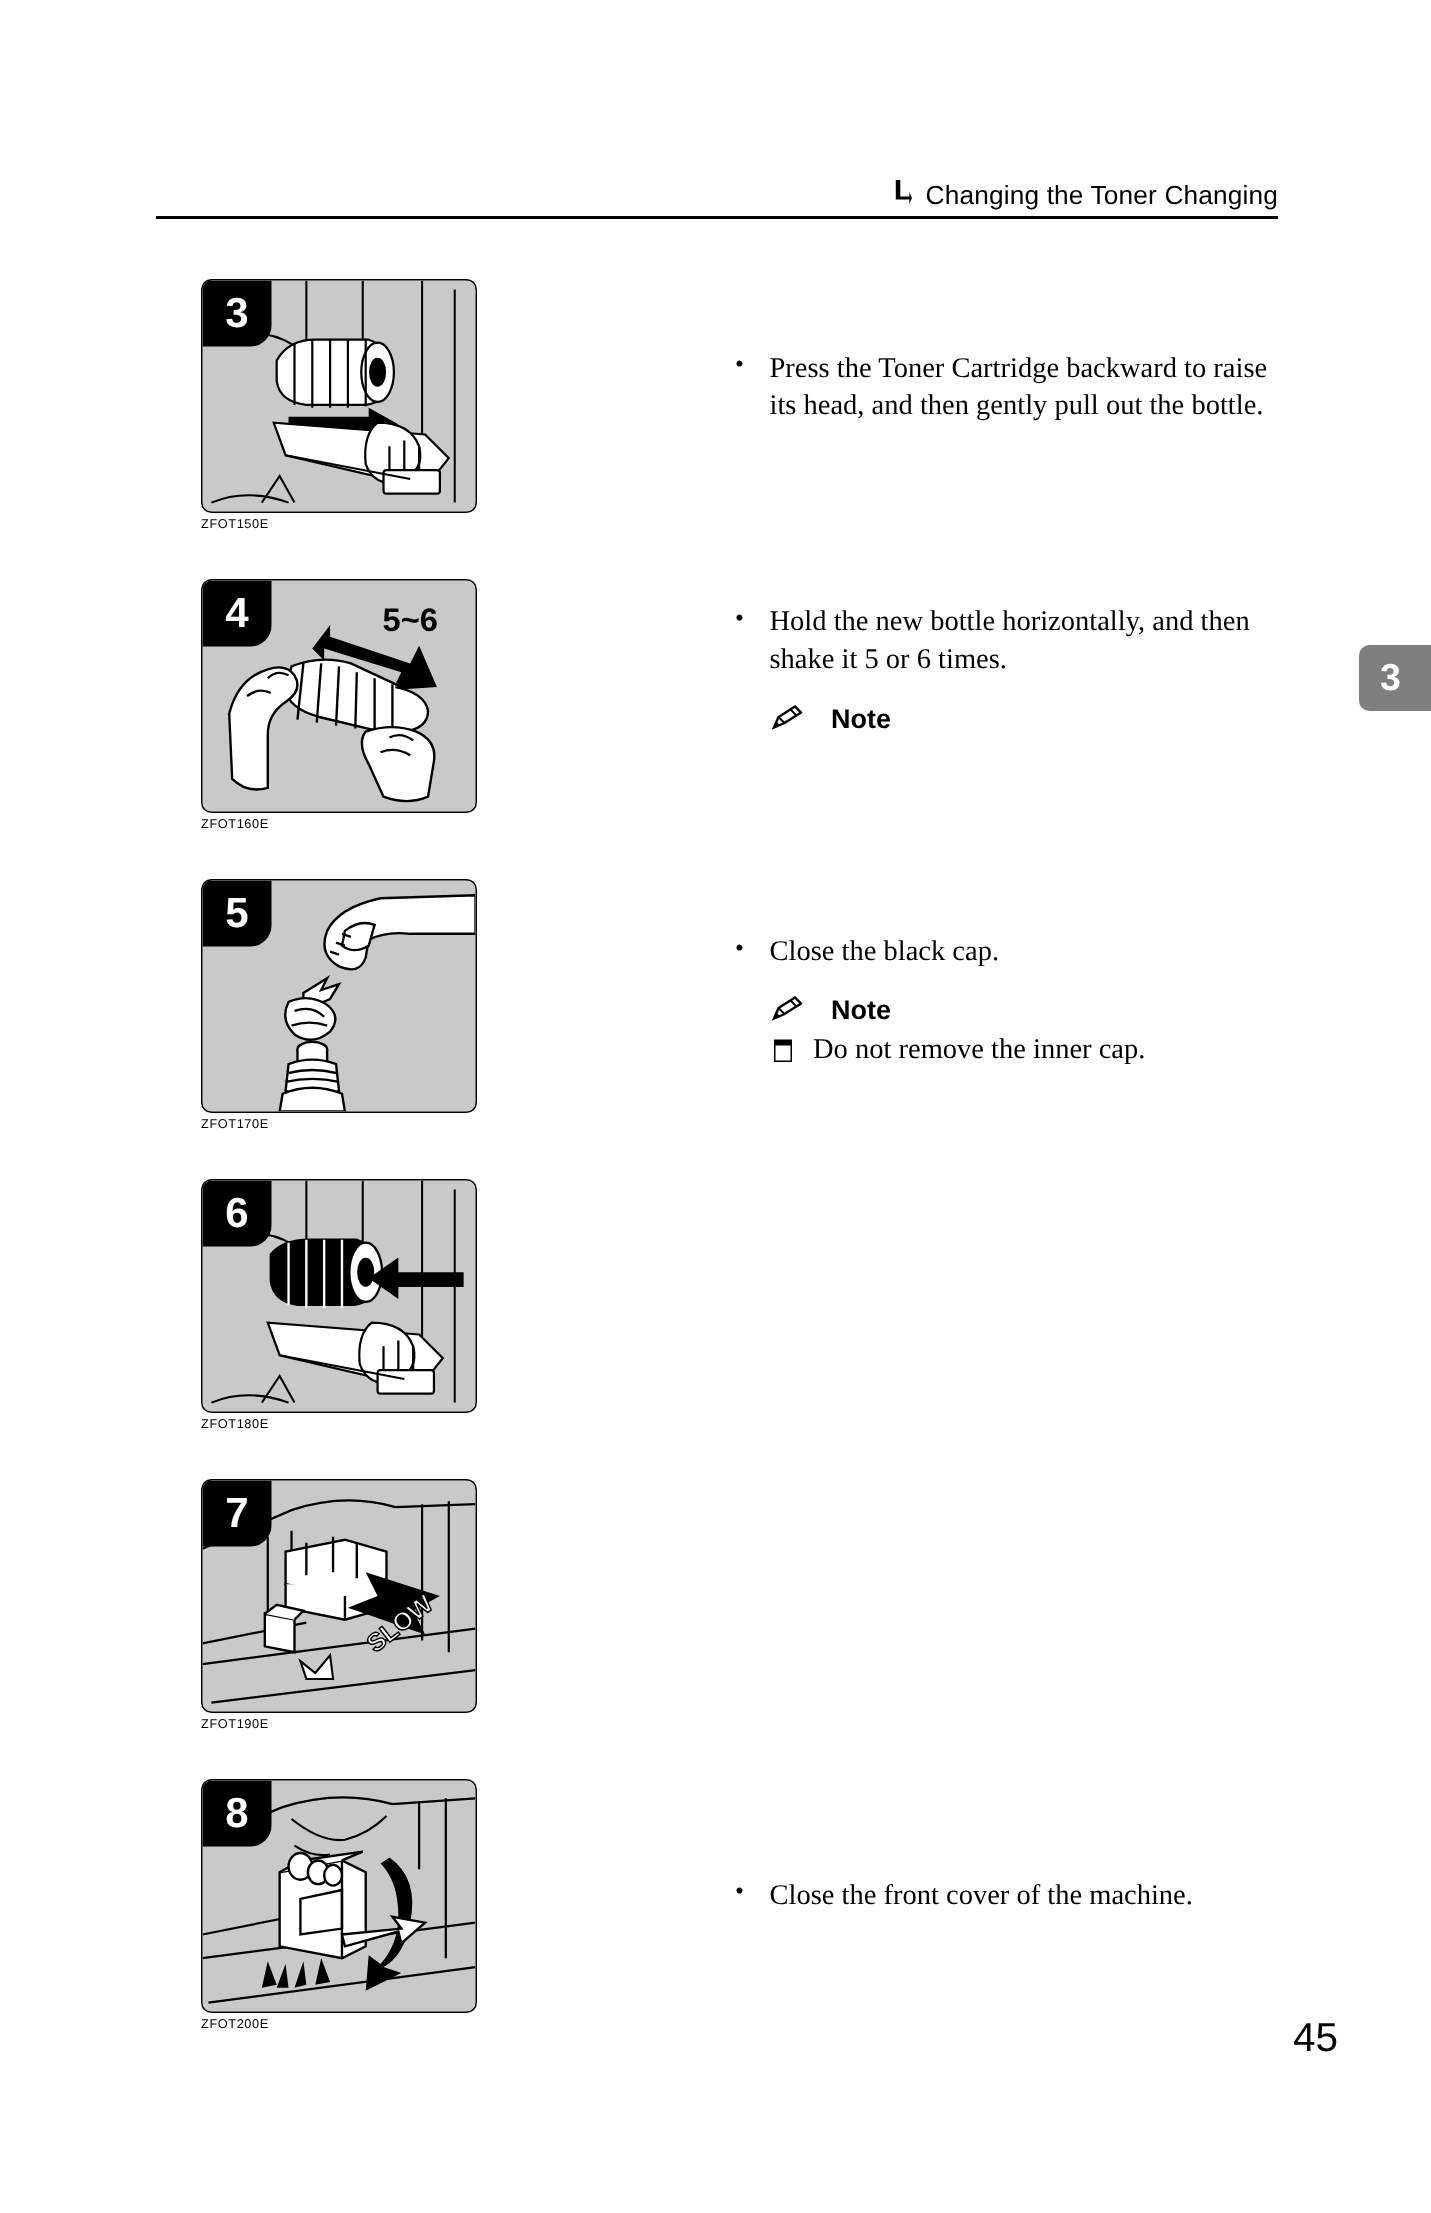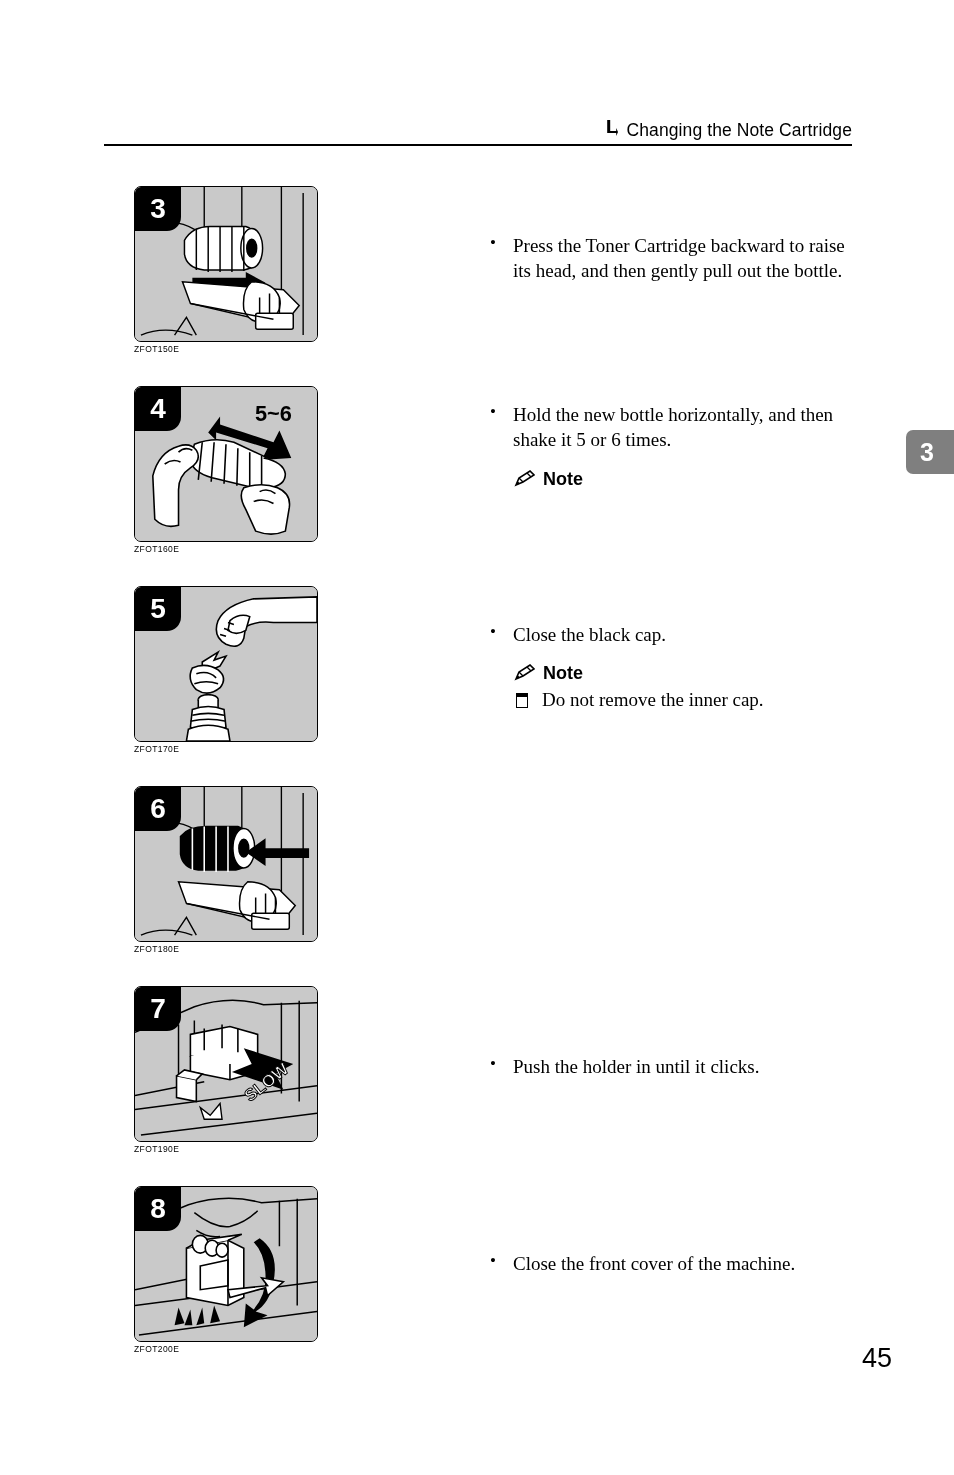--- a/index.html
+++ b/index.html
@@ -162,21 +162,21 @@
     left: 4px;
     top: -1px;
     font-size: 17px;
   }
 
   
   .note-block { margin-top: 17px; }
   .note-head {
     display: flex;
     align-items: center;
-    gap: 8px;
+    gap: 19px;
     padding-left: 27px;
   }
   .note-icon {
     width: 22px;
     height: 18px;
     display: inline-block;
   }
   .note-icon svg { display: block; }
   .note-label {
     font-family: "Liberation Sans", sans-serif;
@@ -218,21 +218,21 @@
 
 <div class="page">
 
   <div class="header">
     <div class="header-inner">
       <span class="hdr-icon">
         <svg viewBox="0 0 14 17" width="14" height="17" aria-hidden="true">
           <path d="M3.2 0 H6.2 V11.0 H12.2 V8.0 L14 12.0 L12.2 16.0 V13.0 H3.2 Z" fill="#000"></path>
         </svg>
       </span>
-      <span class="header-title">Changing the Note Cartridge</span>
+      <span class="header-title">Changing the Toner Changing</span>
     </div>
   </div>
 
   <div class="chapter-tab">
     <span class="chapter-tab-num">3</span>
   </div>
 
   <div class="steps">
 
     <div class="step-row">
@@ -436,23 +436,20 @@
             <g fill="#fff" stroke="#000" stroke-width="1.4">
               <path d="M66 122 L76 130 L86 118 L88 134 L70 134 Z"></path>
             </g>
           </svg>
           <div class="fig-badge">
             <span>7</span>
           </div>
         </div>
         <div class="fig-code">ZFOT190E</div>
       </div>
-      <div class="step-text" style="top:68px;">
-        <p class="bullet-line">Push the holder in until it clicks.</p>
-      </div>
     </div>
 
     <div class="step-row">
       <div class="fig-wrap">
         <div class="fig-frame">
           <svg viewBox="0 0 184 156" preserveAspectRatio="none" aria-hidden="true">
             <rect x="0" y="0" width="184" height="156" fill="#c9c9c9"></rect>
             <g stroke="#000" stroke-width="1.5" fill="none">
               <path d="M0 40 L54 18 Q92 6 128 16 L184 12"></path>
               <path d="M146 14 V60 M164 12 V120"></path>

